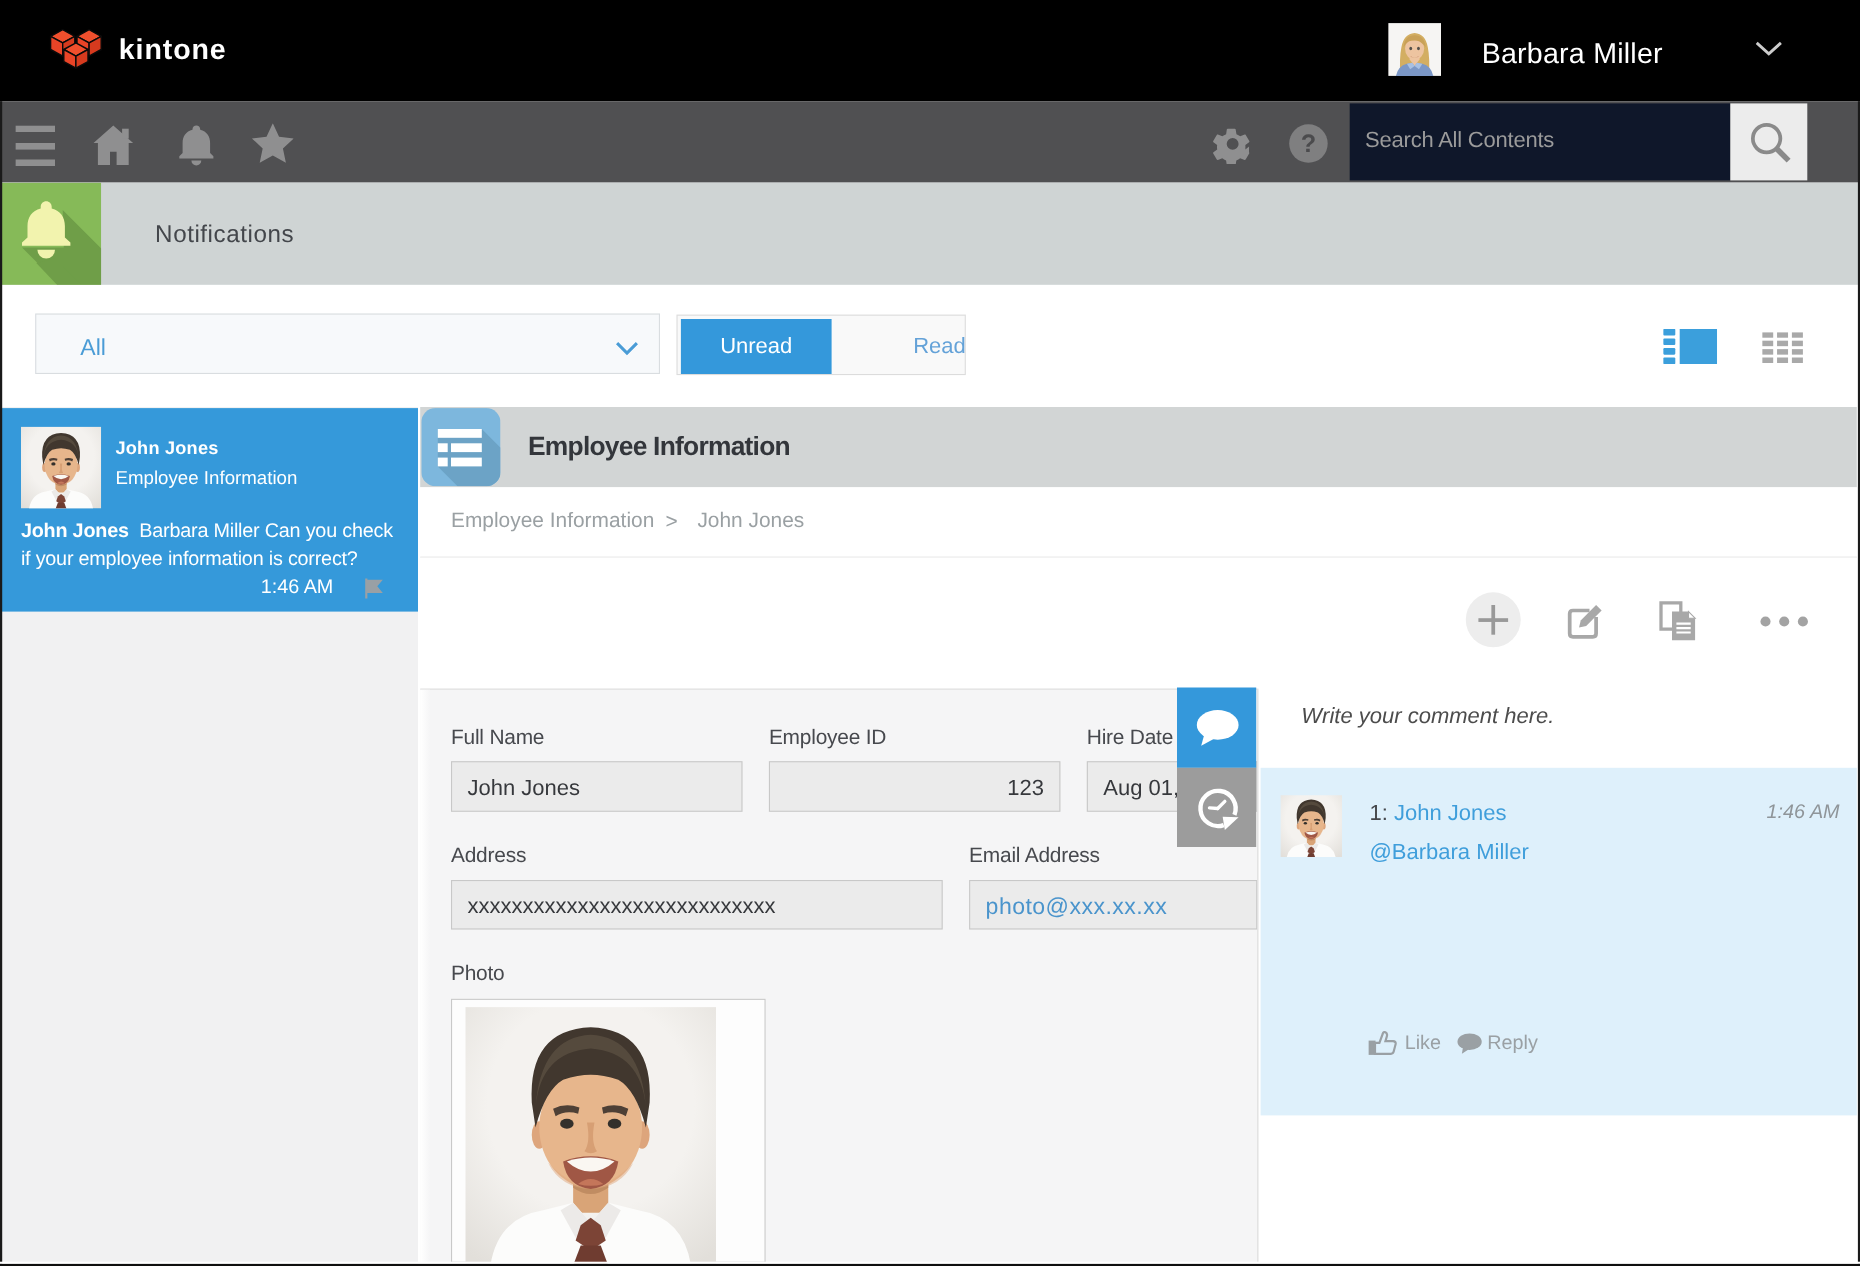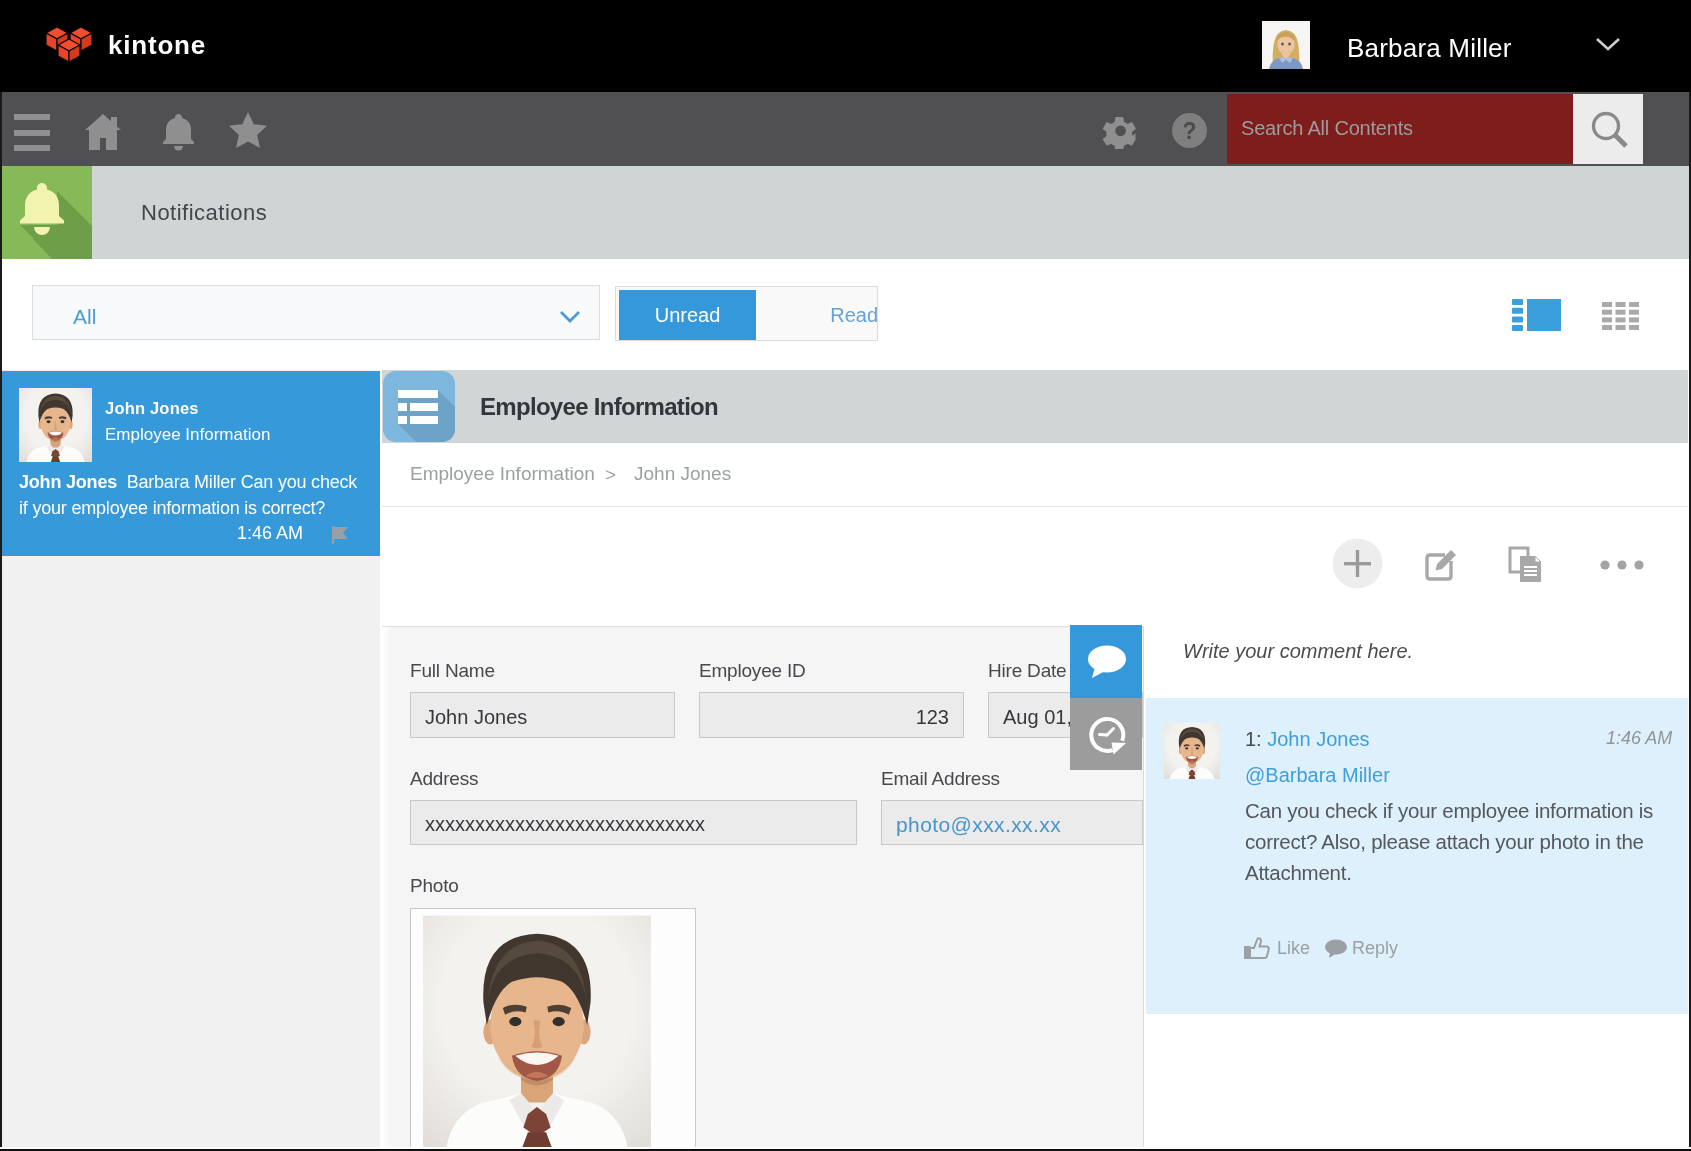--- a/index.html
+++ b/index.html
@@ -7,21 +7,21 @@
 body { font-family:"Liberation Sans", sans-serif; position:relative; background:#fff; }
 .abs { position:absolute; }
 
 
 #topbar { left:0; top:0; width:1691px; height:92px; background:#000; }
 #logotext { left:108px; top:30px; color:#fff; font-size:26px; font-weight:bold; letter-spacing:0.8px; }
 #username { left:1347px; top:33px; color:#fff; font-size:26px; letter-spacing:0.2px; }
 
 
 #navbar { left:0; top:92px; width:1691px; height:74px; background:#505052; }
-#searchbox { left:1227px; top:94px; width:346px; height:70px; background:#7f1d1d; }
+#searchbox { left:1227px; top:94px; width:346px; height:70px; background:#0f172a; }
 #searchbox span { position:absolute; left:14px; top:23px; font-size:20px; color:#9b9b9b; letter-spacing:-0.2px; }
 #searchbtn { left:1573px; top:94px; width:70px; height:70px; background:#ececec; }
 
 
 #band { left:0; top:166px; width:1691px; height:93px; background:#cfd4d4; }
 #greentile { left:0; top:166px; width:92px; height:93px; }
 #bandtitle { left:141px; top:200px; font-size:22px; color:#43464b; letter-spacing:0.5px; }
 
 
 #filterrow { left:0; top:259px; width:1691px; height:111px; background:#fff; }
@@ -333,21 +333,20 @@
   <path d="M40.5,61.5 Q50,58.5 59.5,61.5 Q55,65.5 50,65.5 Q45,65.5 40.5,61.5 Z" fill="#faf7f2"></path>
   <path d="M45,70.5 Q50,72 55,70.5 Q52.5,68.5 50,68.5 Q47.5,68.5 45,70.5 Z" fill="#c4765a"></path>
   </svg>
 
 <div class="abs" id="sidebar"></div>
 <div class="abs" id="writehere">Write your comment here.</div>
 <div class="abs" id="commentcard">
   <div class="nm">1: <a>John Jones</a></div>
   <div class="tm">1:46 AM</div>
   <div class="at">@Barbara Miller</div>
-  <div class="body">Can you check if your employee information is correct? Also, please attach your photo in the Attachment.</div>
 </div>
 <svg class="icon" id="avcmt" style="left:1164px; top:723px;" width="56" height="56" viewBox="0 1 100 100">  
     <radialGradient id="bgB" cx="50%" cy="38%" r="75%">
     <stop offset="55%" stop-color="#f4f2ef"></stop>
       <stop offset="100%" stop-color="#e2dfda"></stop>
   </radialGradient>
   <rect width="100" height="103" fill="url(#bgB)"></rect>
   <path d="M43,64 L57,64 L57,82 L43,82 Z" fill="#d9a477"></path>
   <path d="M43,66 Q50,72 57,66 L57,72 Q50,77 43,72 Z" fill="#c08c62"></path>
   <path d="M10,103 Q13,84 31,81 L43,78 L50,86 L57,78 L69,81 Q87,84 90,103 Z" fill="#fcfcfb"></path>

